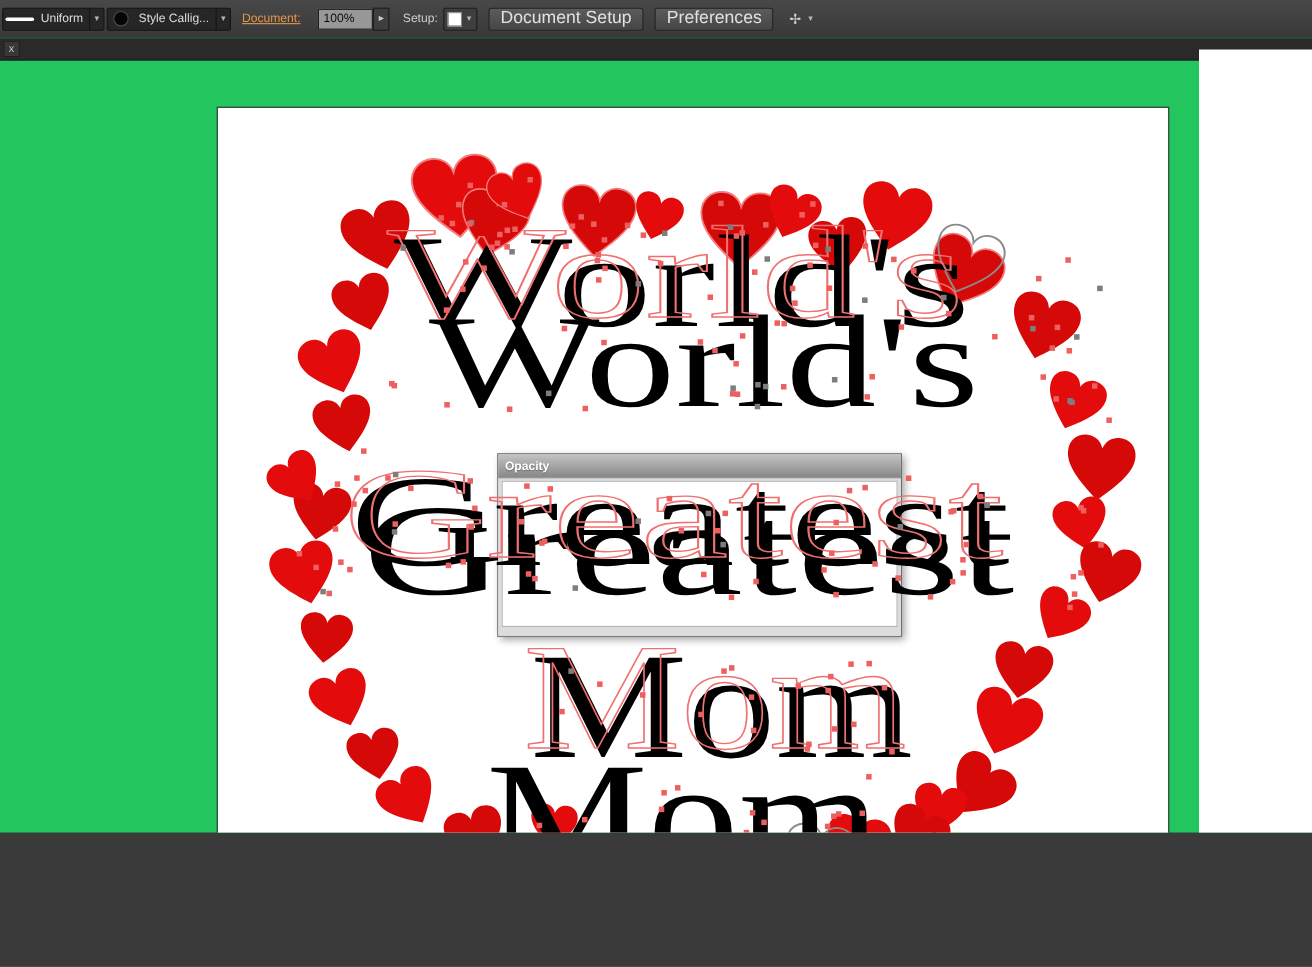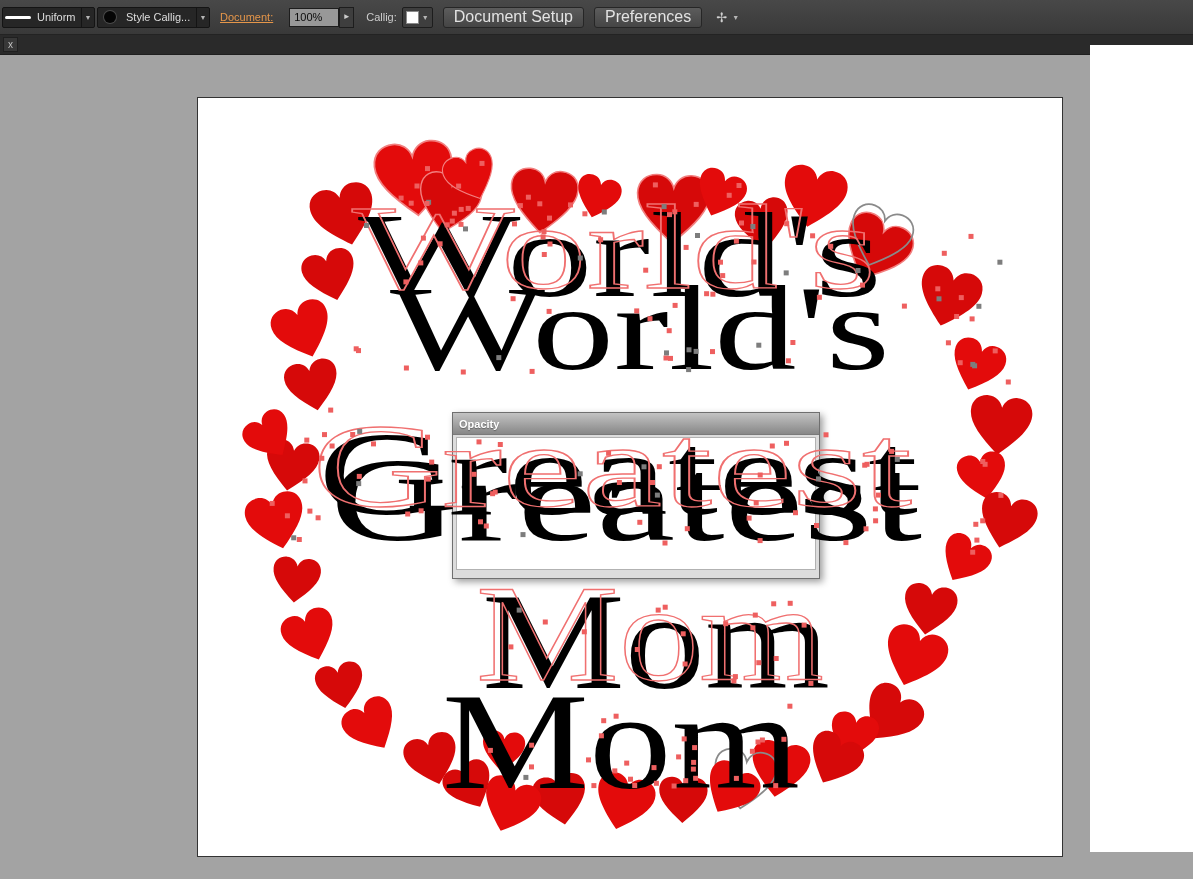--- a/index.html
+++ b/index.html
@@ -1,17 +1,17 @@
 <!DOCTYPE html>
 <html><head>
 <meta charset="utf-8">
 <style>
   *{margin:0;padding:0;box-sizing:border-box}
   html,body{background:#3a3a3a}
-  .screen{position:relative;width:1193px;height:879px;overflow:hidden;background:#a3a3a3;
+  .screen{position:relative;width:1193px;height:757px;overflow:hidden;background:#22c55e;
           font-family:"Liberation Sans",sans-serif}
 
   
   .control-bar{position:absolute;top:0;left:0;width:100%;height:35px;z-index:10;
     background:linear-gradient(#484848,#393939);border-bottom:1px solid #232323;
     display:flex;align-items:center}
   .combo{display:flex;align-items:center;height:21px;background:#262626;
     border:1px solid #141414;border-radius:2px;margin-left:2px}
   .profile-preview{width:30px;height:100%;display:flex;align-items:center;justify-content:center}
   .profile-line{display:block;width:26px;height:3px;background:#fff;border-radius:2px}
@@ -82,21 +82,21 @@
           <span class="brush-dot"></span>
         </span>
       <span class="combo-label w72">Style Callig...</span>
       <span class="combo-arrow">▼</span>
     </div>
 
     <span class="opacity-link">Document:</span>
     <input class="opacity-field" value="100%" style="">
     <button class="stepper">►</button>
 
-    <span class="style-label">Callig:</span>
+    <span class="style-label">Setup:</span>
     <div class="style-combo">
       <span class="style-swatch"></span>
       <span class="combo-arrow borderless">▼</span>
     </div>
 
     <button class="bar-button">Document Setup</button>
     <button class="bar-button">Preferences</button>
 
     <span class="ws-icon">✢</span>
     <span class="ws-arrow">▼</span>

